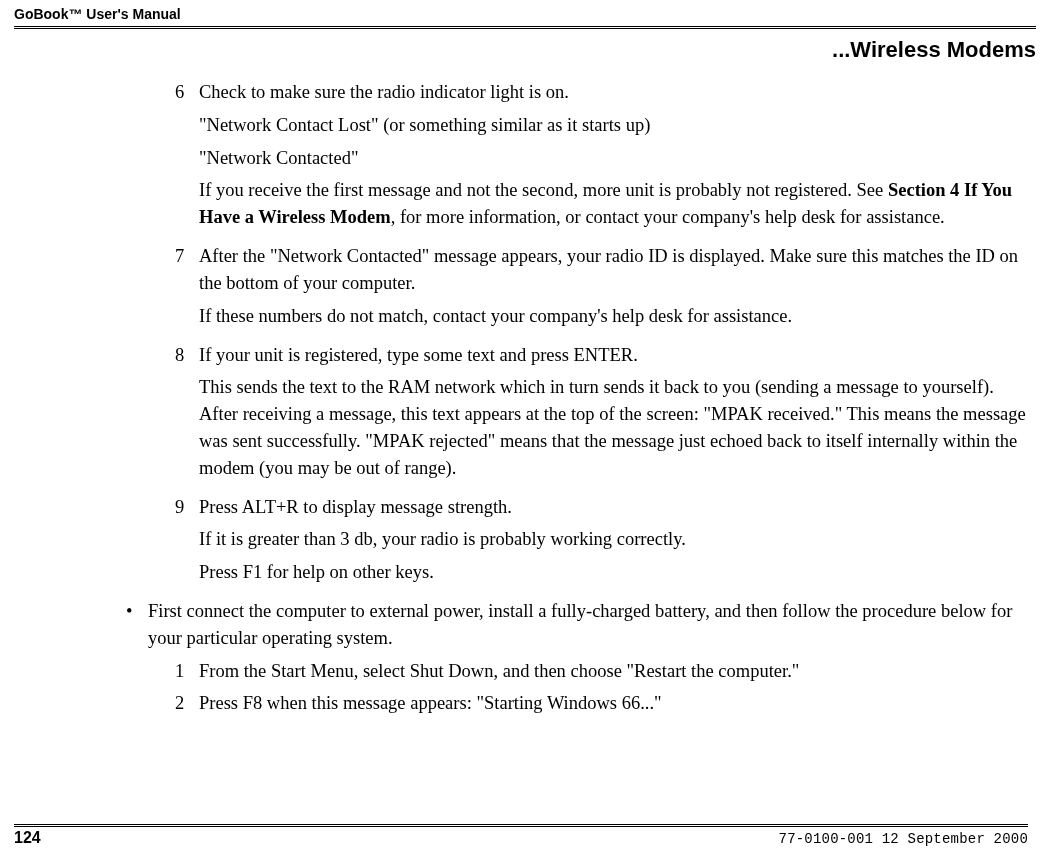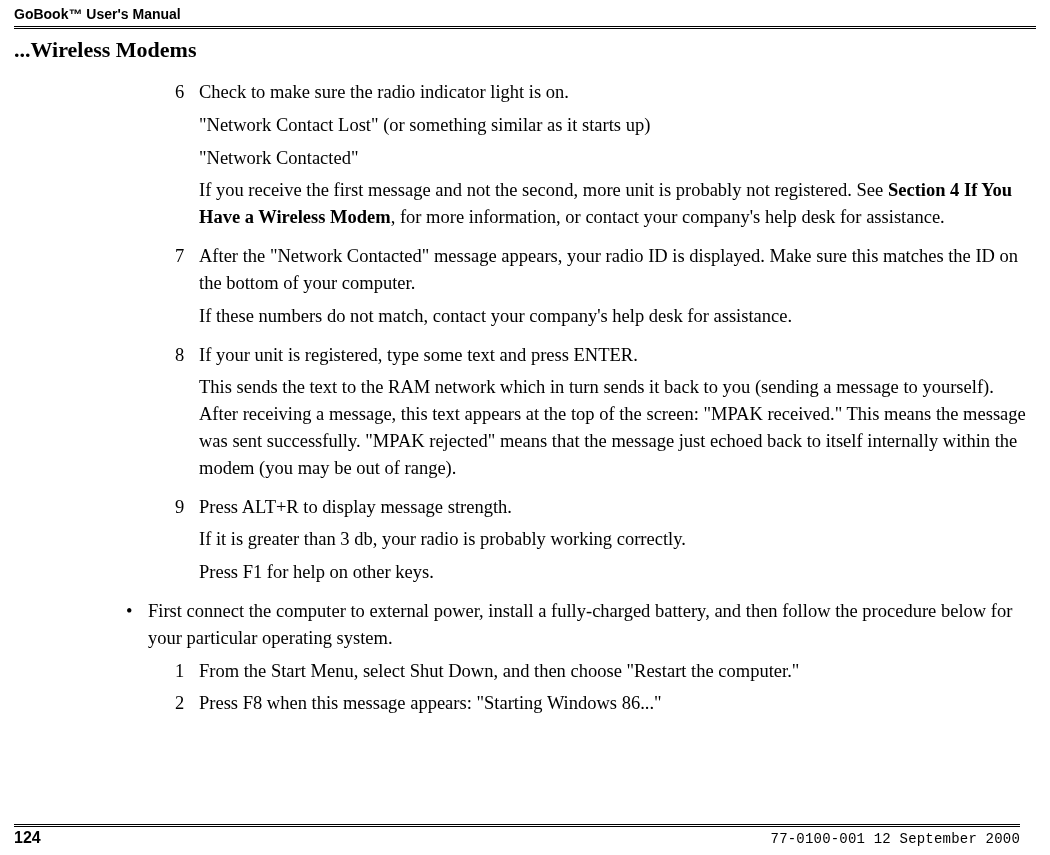--- a/index.html
+++ b/index.html
@@ -24,24 +24,25 @@
     padding-top: 6px;
     padding-bottom: 2px;
   }
   .hr {
     border-top: 1px solid #000;
     border-bottom: 1px solid #000;
     height: 1px;
     margin: 2px 0 8px 0;
   }
   .section-cont {
-    font-family: Liberation Serif, serif;
+    font-family: Liberation Sans, sans-serif;
     font-weight: bold;
     font-size: 22px;
     margin: 6px 0 16px 0;
+    text-align: right;
   }
   .content {
     padding-left: 66px;
     padding-right: 8px;
   }
   .list {
     margin-left: 95px;
   }
   .item {
     margin-bottom: 6px;
@@ -82,21 +83,21 @@
     text-align: left;
   }
   .btxt {
     flex: 1;
     font-size: 18.5px;
     line-height: 1.45;
   }
   .footer {
     position: absolute;
     left: 0;
-    right: 16px;
+    right: 8px;
     bottom: 8px;
     padding: 0 14px;
   }
   .footer-line {
     border-top: 1px solid #000;
     border-bottom: 1px solid #000;
     height: 1px;
     margin-bottom: 2px;
   }
   .footer-row {
@@ -187,21 +188,21 @@
     <div class="list">
       <div class="item">
         <div class="num-row">
           <div class="num">1</div>
           <div class="txt">From the Start Menu, select Shut Down, and then choose "Restart the computer."</div>
         </div>
       </div>
       <div class="item">
         <div class="num-row">
           <div class="num">2</div>
-          <div class="txt">Press F8 when this message appears: "Starting Windows 86..."</div>
+          <div class="txt">Press F8 when this message appears: "Starting Windows 66..."</div>
         </div>
       </div>
     </div>
 
   </div>
 </div>
 
 <div class="footer">
   <div class="footer-line"></div>
   <div class="footer-row">

